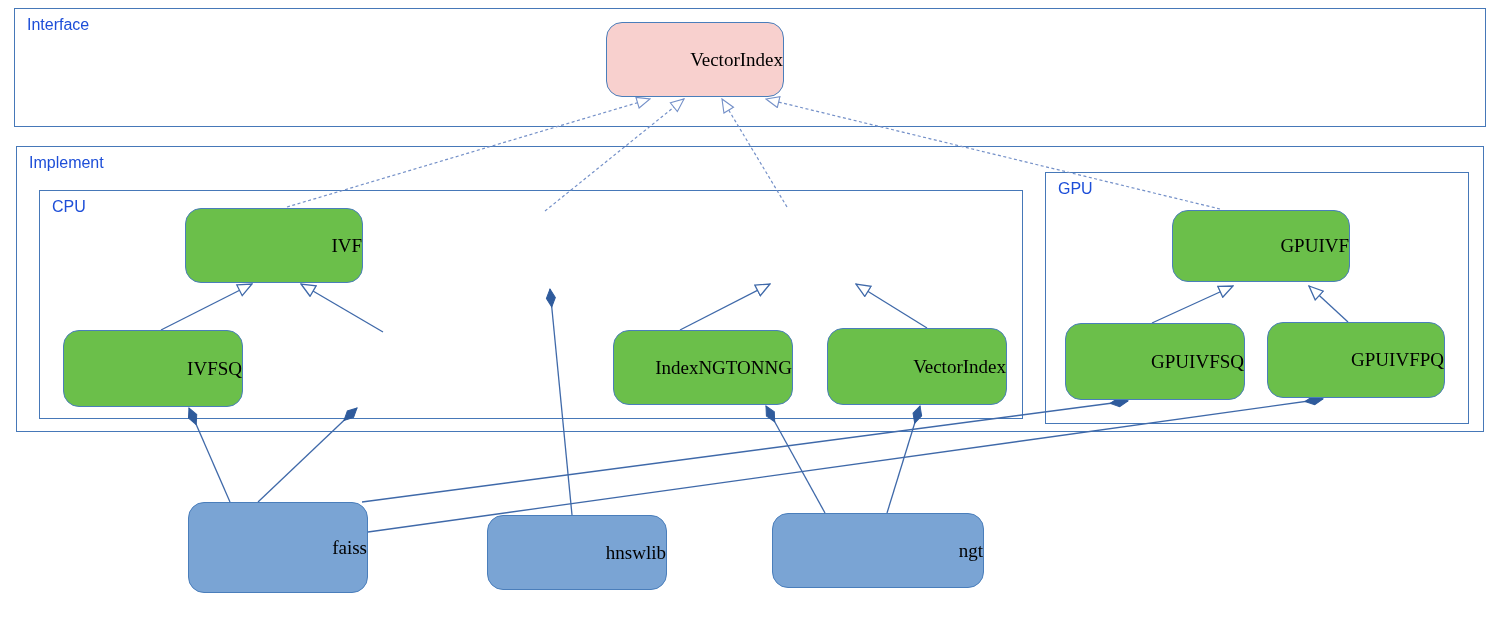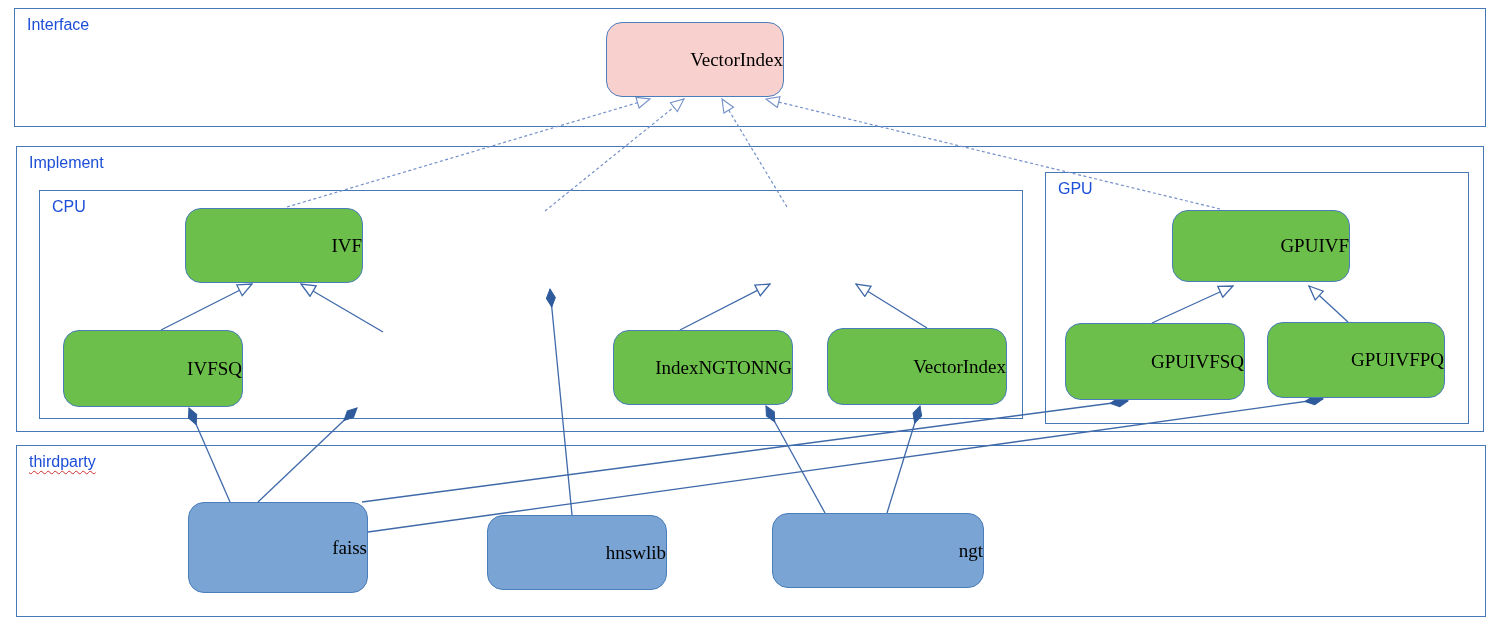--- a/index.html
+++ b/index.html
@@ -89,23 +89,20 @@
   </div>
 
   <div class="container" style="left:39px;top:190px;width:984px;height:229px">
     <span class="clabel">CPU</span>
   </div>
 
   <div class="container" style="left:1045px;top:172px;width:424px;height:252px">
     <span class="clabel">GPU</span>
   </div>
 
-  <div class="container" style="left:16px;top:445px;width:1470px;height:172px">
-    <span class="clabel misspelled">thirdparty</span>
-  </div>
 
   <svg class="edges" id="edges" viewBox="0 0 1503 628" xmlns="http://www.w3.org/2000/svg">
     <defs>
       <marker id="arrow-triangle-solid" viewBox="0 0 16 14" refX="15" refY="7" markerWidth="16" markerHeight="14" markerUnits="userSpaceOnUse" orient="auto">
         <path d="M1,1 L15,7 L1,13 Z"></path>
       </marker>
       <marker id="arrow-triangle-dashed" viewBox="0 0 16 14" refX="15" refY="7" markerWidth="15" markerHeight="13" markerUnits="userSpaceOnUse" orient="auto">
         <path d="M1,1 L15,7 L1,13 Z"></path>
       </marker>
       <marker id="arrow-diamond" viewBox="0 0 20 12" refX="19" refY="6" markerWidth="20" markerHeight="12" markerUnits="userSpaceOnUse" orient="auto">

